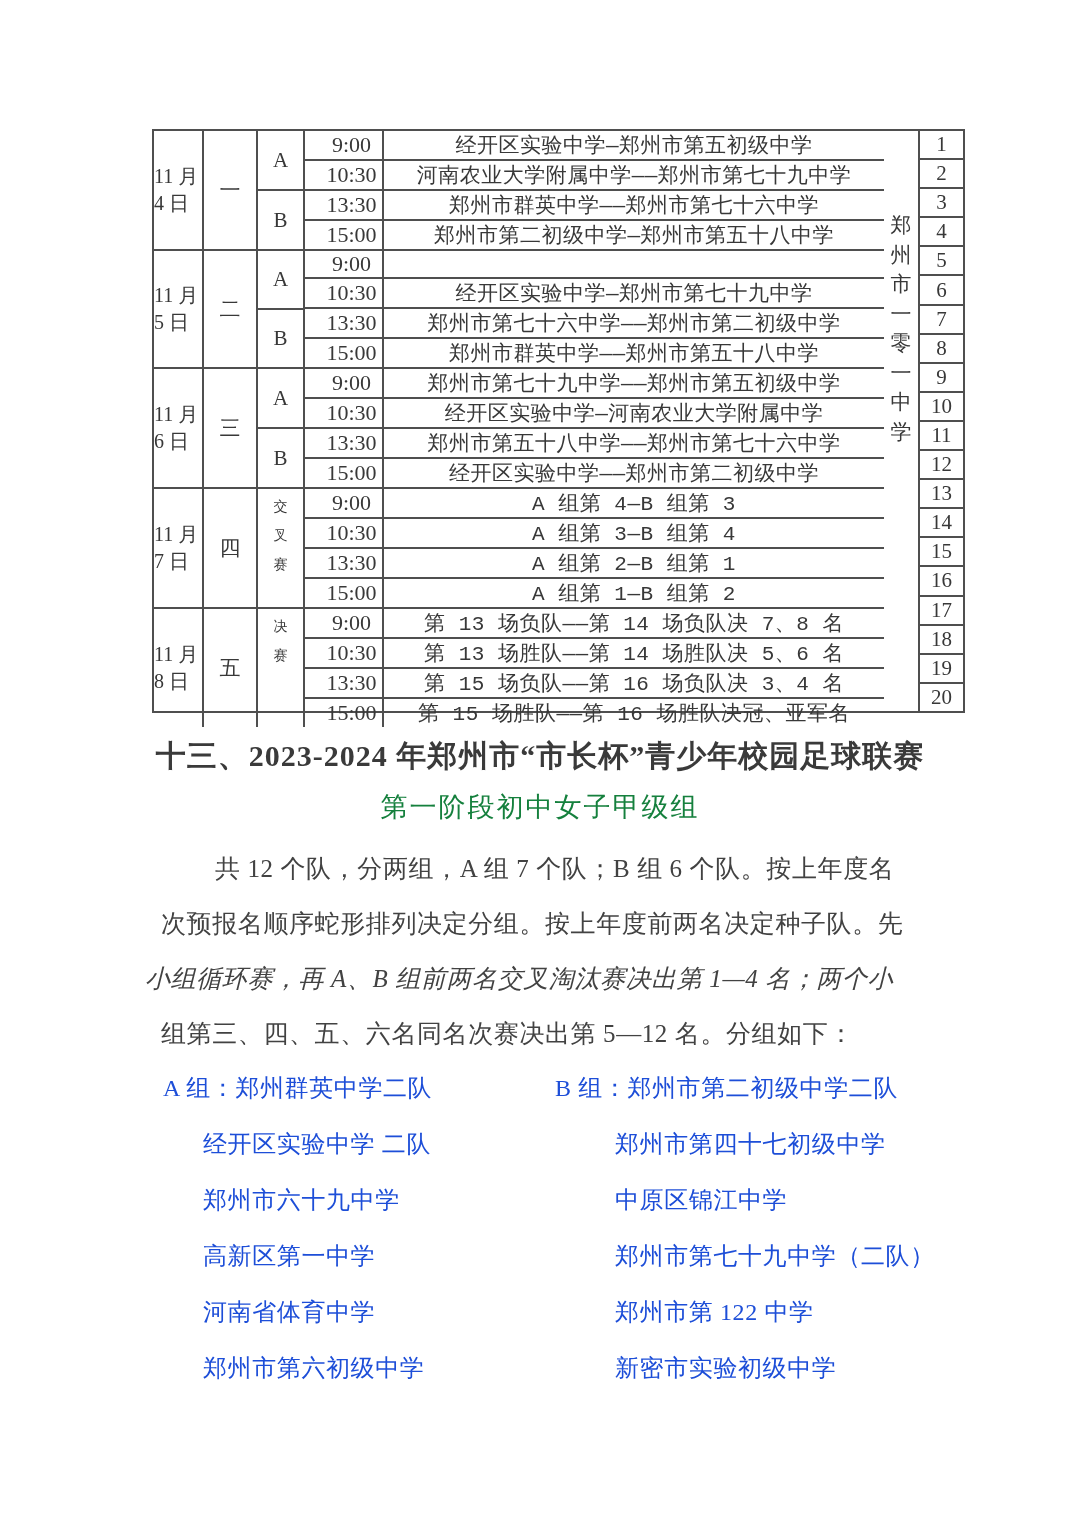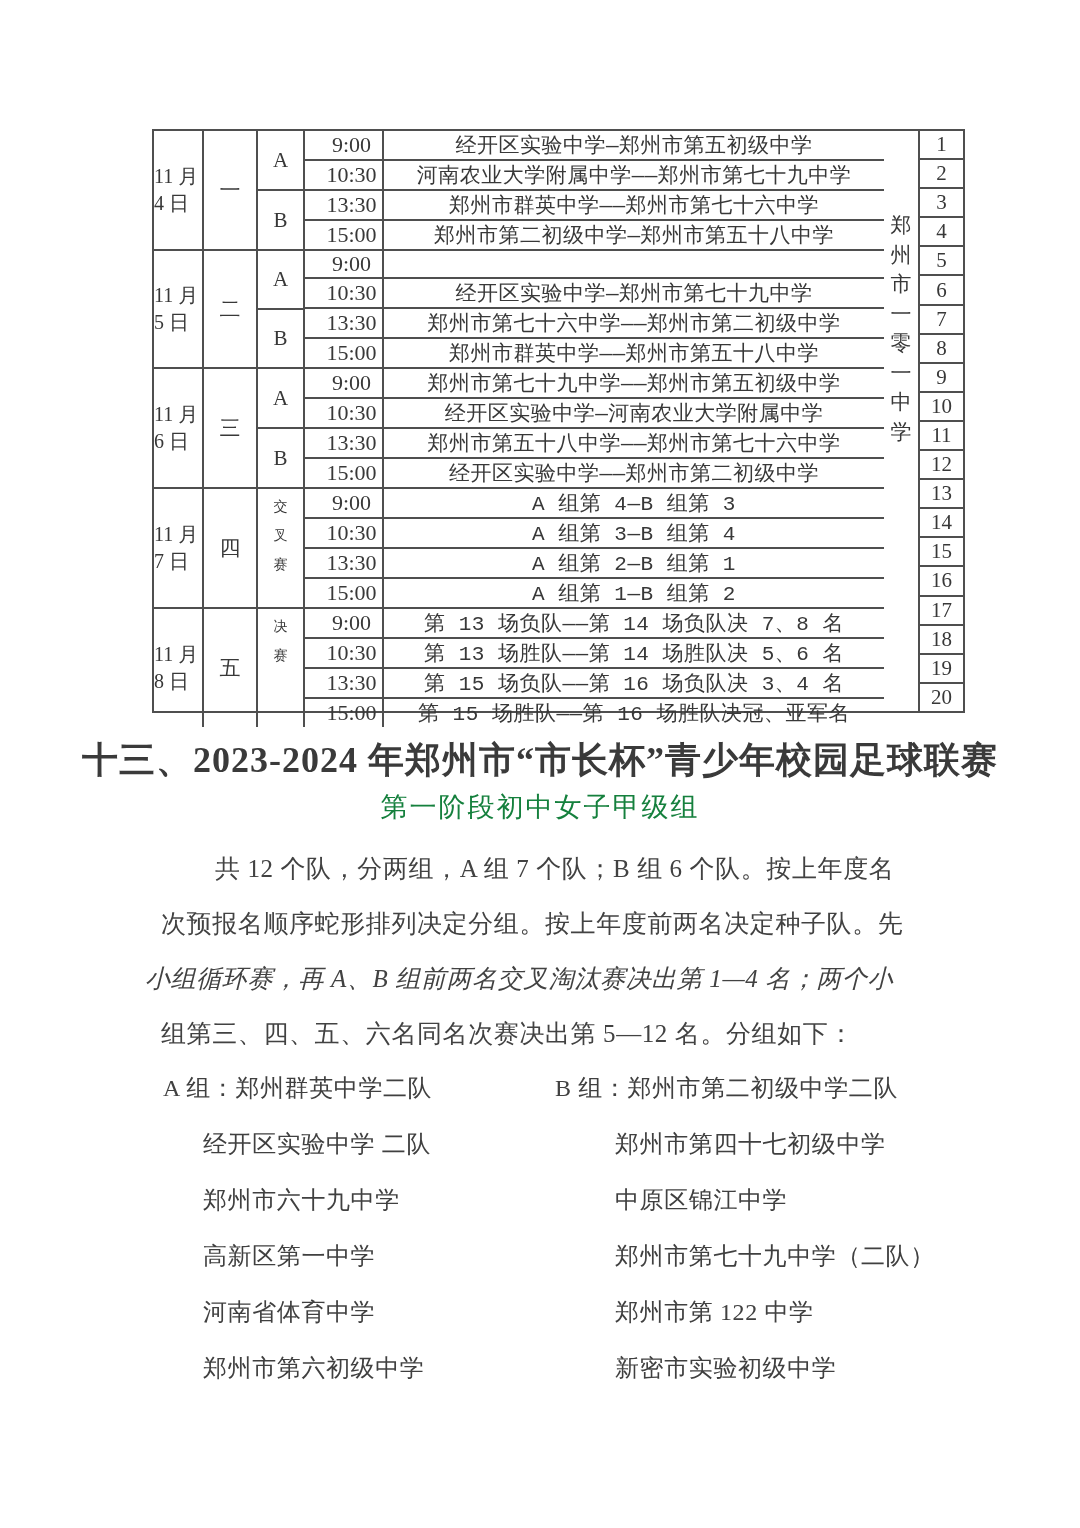--- a/index.html
+++ b/index.html
@@ -30,32 +30,32 @@
   .time { width:79px; border-right:2px solid #4f4f4f; display:flex; justify-content:center; align-items:center; font-size:22px;padding-left:16px; }
   .match{ flex:1; display:flex; justify-content:center; align-items:center; font-size:21px; letter-spacing:0.5px; white-space:nowrap; overflow:hidden;font-family:Liberation Mono, monospace; }
   .venue-col { width:36px; border-right:2px solid #4f4f4f; }
   .venue-text { width:24px; margin:80px auto 16px; line-height:29.5px; font-size:21px; text-align:center; word-break:break-all; }
   .num-col { flex:1; display:flex; flex-direction:column; }
   .num { flex:1; display:flex; justify-content:center; align-items:center; border-bottom:2px solid #4f4f4f; font-size:21px; }
   .num:last-child { border-bottom:none; }
   
   .heading {
     position:absolute; left:0; top:736px; width:1080px; text-align:center;
-    font-size:36px; font-weight:bold; color:#3a3a3a; letter-spacing:1px;
+    font-size:30px; font-weight:bold; color:#3a3a3a; letter-spacing:1px;
   }
   .subheading {
     position:absolute; left:0; top:789px; width:1080px; text-align:center;
     font-size:27px; color:#15803d; letter-spacing:2px;
   }
   .pline { position:absolute; font-size:25px; letter-spacing:0.6px; color:#424242; white-space:nowrap; }
   .pline.l1 { left:215px; top:852px; }
   .pline.l2 { left:161px; top:907px; }
   .pline.l3 { left:145px; top:962px;font-style:italic; }
   .pline.l4 { left:161px; top:1017px; }
-  .grow { position:absolute; font-size:24px; letter-spacing:0.6px; color:#404040; white-space:nowrap; }
+  .grow { position:absolute; font-size:24px; letter-spacing:0.6px; color:#1d4ed8; white-space:nowrap; }
   .ga { left:163px; } .ga.team { left:203px; }
   .gb { left:555px; } .gb.team { left:615px; }
   .r1 { top:1072px; } .r2 { top:1128px; } .r3 { top:1184px; }
   .r4 { top:1240px; } .r5 { top:1296px; } .r6 { top:1352px; }
 </style>
 </head>
 <body>
 
 <div class="sched">
   <div class="main">

